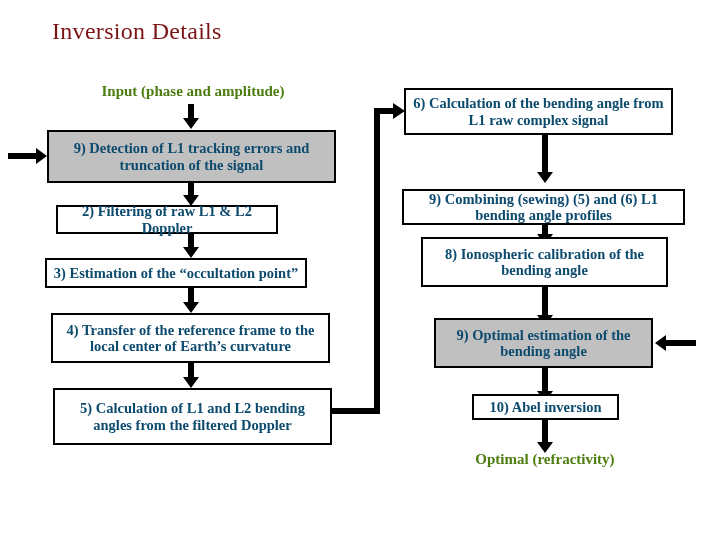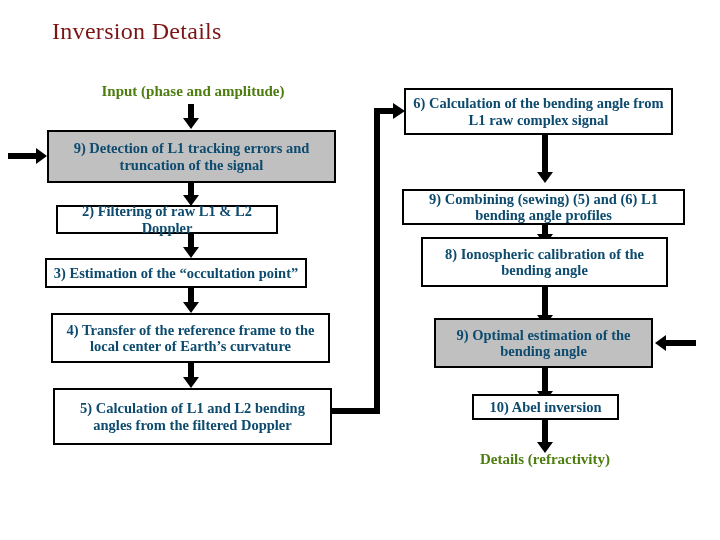--- a/index.html
+++ b/index.html
@@ -220,15 +220,15 @@
     <div class="head" style="top:23px;"></div>
   </div>
 
   <div class="node" style="left:472px; top:394px; width:147px; height:26px;">10) Abel inversion</div>
 
   <div class="varrow" style="left:545px; top:420px;">
     <div class="shaft" style="height:25px;"></div>
     <div class="head" style="top:22px;"></div>
   </div>
 
-  <div class="freetext" style="left:425px; top:452px; width:240px;">Details (refractivity)</div>
+  <div class="freetext" style="left:425px; top:452px; width:240px;">Optimal (refractivity)</div>
 
 </div>
 
 </body></html>

